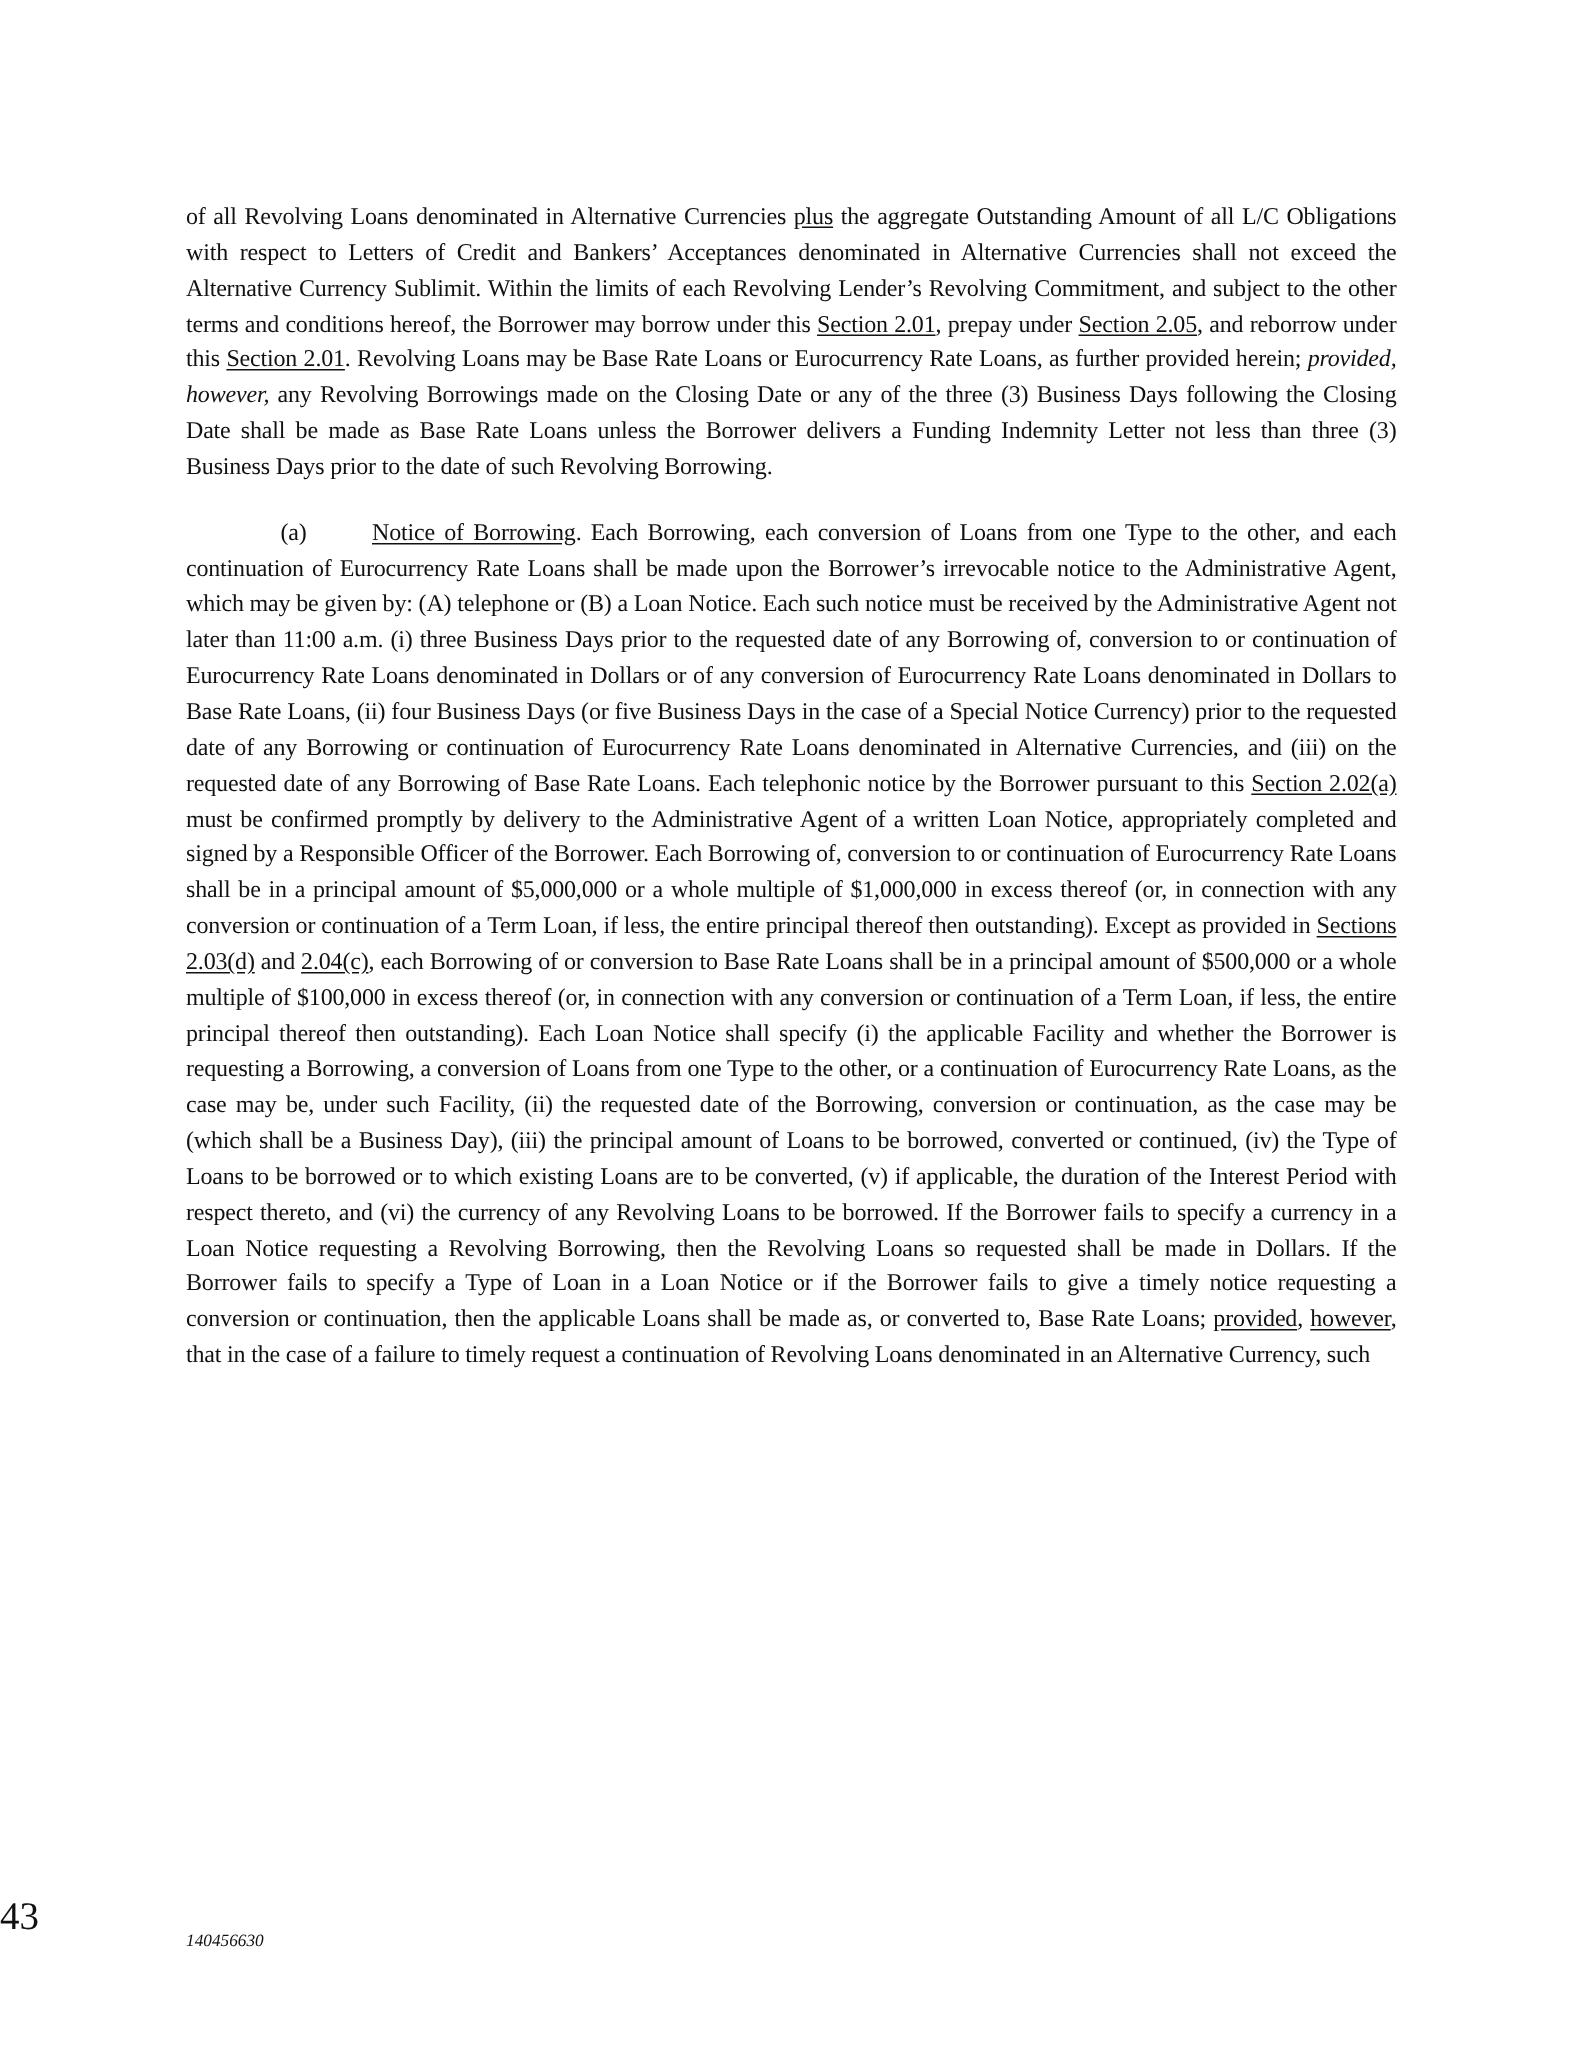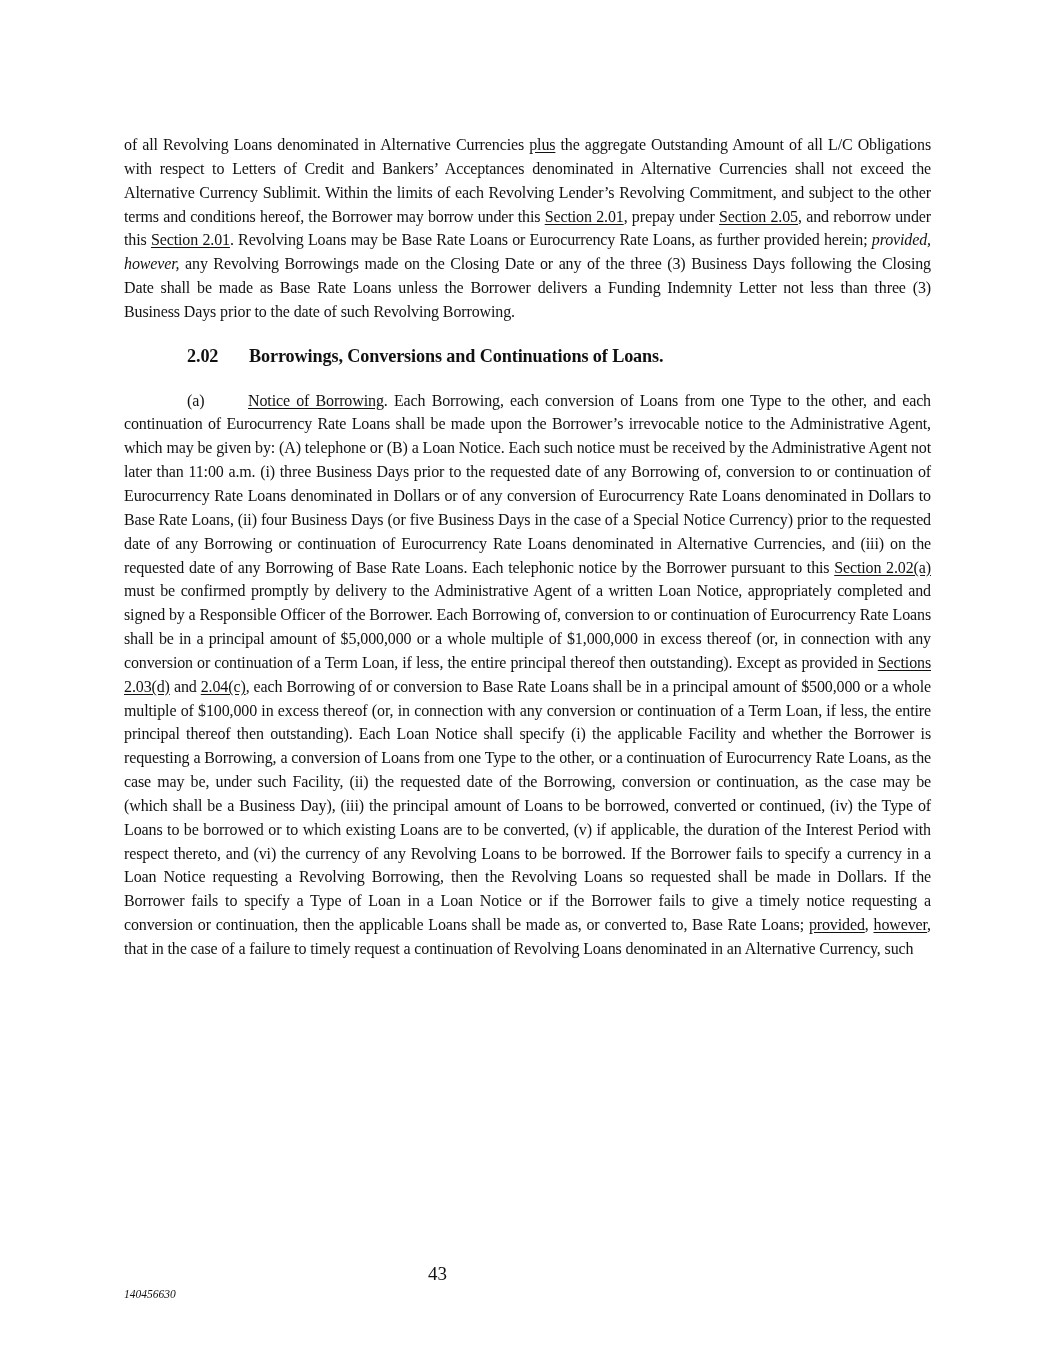--- a/index.html
+++ b/index.html
@@ -19,32 +19,31 @@
     .heading {
       margin-top: 21px; font-weight: bold; font-size: 18.2px; line-height: 23.85px;
       padding-left: 63px;
     }
     .heading .num { display: inline-block; width: 62px; }
     .para2 { margin-top: 20px; text-indent: 63px; }
     .para2 .label { display: inline-block; width: 61px; text-indent: 0; }
     u { text-decoration: underline; text-underline-offset: 2px; }
     i { font-style: italic; }
     .page-number {
-      position: absolute; top: 1263px; left: 0; width: 875px; text-align: center;
-      font-size: 19px;
+      position: absolute; top: 1263px; left: 0; width: 875px; 
+      font-size: 26px;
     }
     .doc-id {
       position: absolute; top: 1288px; left: 124px; font-size: 11.5px; font-style: italic;
     }
   </style>
 </head>
 <body>
 
 <div class="page">
   <p class="para1"><span>of all Revolving Loans denominated in Alternative Currencies </span><u>plus</u><span> the aggregate Outstanding Amount of all L/C Obligations with respect to Letters of Credit and Bankers’ Acceptances denominated in Alternative Currencies shall not exceed the Alternative Currency Sublimit. Within the limits of each Revolving Lender’s Revolving Commitment, and subject to the other terms and conditions hereof, the Borrower may borrow under this </span><u>Section 2.01</u><span>, prepay under </span><u>Section 2.05</u><span>, and reborrow under this </span><u>Section 2.01</u><span>. Revolving Loans may be Base Rate Loans or Eurocurrency Rate Loans, as further provided herein; </span><i>provided, however,</i><span> any Revolving Borrowings made on the Closing Date or any of the three (3) Business Days following the Closing Date shall be made as Base Rate Loans unless the Borrower delivers a Funding Indemnity Letter not less than three (3) Business Days prior to the date of such Revolving Borrowing.</span></p>
 
-  <p class="heading"><span class="num">2.02</span><span>Borrowings, Conversions and Continuations of Loans.</span></p>
 
   <p class="para2"><span class="label">(a)</span><u>Notice of Borrowing</u><span>. Each Borrowing, each conversion of Loans from one Type to the other, and each continuation of Eurocurrency Rate Loans shall be made upon the Borrower’s irrevocable notice to the Administrative Agent, which may be given by: (A) telephone or (B) a Loan Notice.  Each such notice must be received by the Administrative Agent not later than 11:00 a.m. (i) three Business Days prior to the requested date of any Borrowing of, conversion to or continuation of Eurocurrency Rate Loans denominated in Dollars or of any conversion of Eurocurrency Rate Loans denominated in Dollars to Base Rate Loans, (ii) four Business Days (or five Business Days in the case of a Special Notice Currency) prior to the requested date of any Borrowing or continuation of Eurocurrency Rate Loans denominated in Alternative Currencies, and (iii) on the requested date of any Borrowing of Base Rate Loans. Each telephonic notice by the Borrower pursuant to this </span><u>Section 2.02(a)</u><span> must be confirmed promptly by delivery to the Administrative Agent of a written Loan Notice, appropriately completed and signed by a Responsible Officer of the Borrower.  Each Borrowing of, conversion to or continuation of Eurocurrency Rate Loans shall be in a principal amount of $5,000,000 or a whole multiple of $1,000,000 in excess thereof (or, in connection with any conversion or continuation of a Term Loan, if less, the entire principal thereof then outstanding).  Except as provided in </span><u>Sections 2.03(d)</u><span> and </span><u>2.04(c)</u><span>, each Borrowing of or conversion to Base Rate Loans shall be in a principal amount of $500,000 or a whole multiple of $100,000 in excess thereof (or, in connection with any conversion or continuation of a Term Loan, if less, the entire principal thereof then outstanding).  Each Loan Notice shall specify (i) the applicable Facility and whether the Borrower is requesting a Borrowing, a conversion of Loans from one Type to the other, or a continuation of Eurocurrency Rate Loans, as the case may be, under such Facility, (ii) the requested date of the Borrowing, conversion or continuation, as the case may be (which shall be a Business Day), (iii) the principal amount of Loans to be borrowed, converted or continued, (iv) the Type of Loans to be borrowed or to which existing Loans are to be converted, (v) if applicable, the duration of the Interest Period with respect thereto, and (vi) the currency of any Revolving Loans to be borrowed.  If the Borrower fails to specify a currency in a Loan Notice requesting a Revolving Borrowing, then the Revolving Loans so requested shall be made in Dollars.  If the Borrower fails to specify a Type of Loan in a Loan Notice or if the Borrower fails to give a timely notice requesting a conversion or continuation, then the applicable Loans shall be made as, or converted to, Base Rate Loans; </span><u>provided</u><span>, </span><u>however</u><span>, that in the case of a failure to timely request a continuation of Revolving Loans denominated in an Alternative Currency, such</span></p>
 </div>
 
 <div class="page-number">43</div>
 <div class="doc-id">140456630</div>
 
 </body></html>

